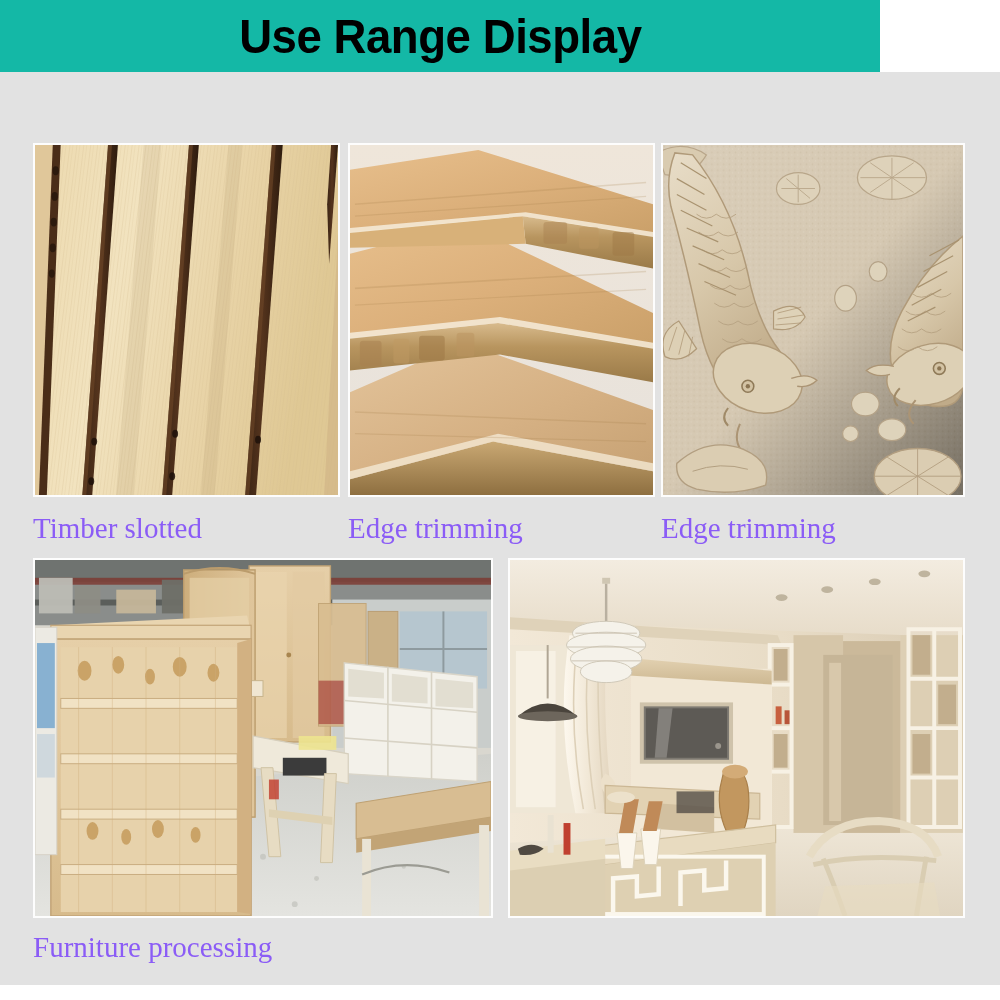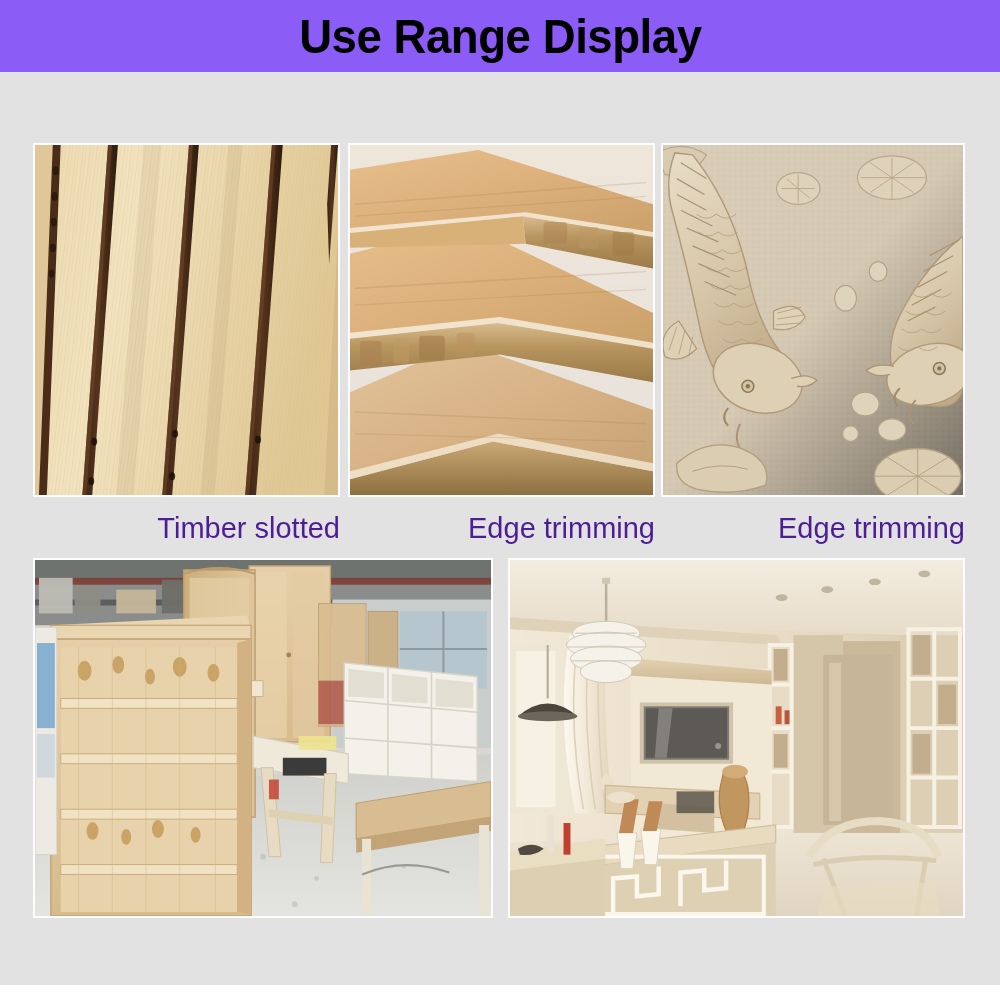--- a/index.html
+++ b/index.html
@@ -16,23 +16,23 @@
     position: relative;
     width: 1000px;
     height: 1000px;
     background: #ffffff;
   }
 
   
   .header-band {
     position: absolute;
     left: 0; top: 0;
-    width: 1000px;
+    width: 880px;
     height: 72px;
-    background: #8b5cf6;
+    background: #14b8a6;
     display: flex;
     align-items: center;
     justify-content: center;
   }
   .page-title {
     font-family: "Liberation Sans", sans-serif;
     font-weight: bold;
     font-size: 49px;
     line-height: 52px;
     color: #000000;
@@ -69,25 +69,25 @@
 
   .t1 { left: 33px;  top: 143px; width: 307px; height: 354px; }
   .t2 { left: 348px; top: 143px; width: 307px; height: 354px; }
   .t3 { left: 661px; top: 143px; width: 304px; height: 354px; }
   .t4 { left: 33px;  top: 558px; width: 460px; height: 360px; }
   .t5 { left: 508px; top: 558px; width: 457px; height: 360px; }
 
   
   .caption {
     position: absolute;
-    font-family: Liberation Sans, sans-serif;
+    font-family: Liberation Serif, serif;
     font-size: 29px;
     line-height: 34px;
-    color: #4c1d95;
-    text-align: right;
+    color: #8b5cf6;
+    text-align: left;
     white-space: nowrap;
   }
   .c1 { left: 33px;  top: 511px; width: 307px; }
   .c2 { left: 348px; top: 511px; width: 307px; }
   .c3 { left: 661px; top: 511px; width: 304px; }
   .c4 { left: 33px;  top: 930px; width: 460px; }
   .c5 { left: 508px; top: 930px; width: 457px; }
 </style>
 </head>
 <body>
@@ -518,20 +518,21 @@
 
       <path d="M330 318 Q372 300 418 316" stroke="#9b9b93" stroke-width="2.2" fill="none"></path>
 
       <g>
         <rect x="0" y="68" width="22" height="230" fill="#eceae3" stroke="#d6d2c7"></rect>
         <rect x="2" y="84" width="18" height="86" fill="#6fa3cc" opacity="0.8"></rect>
         <rect x="2" y="176" width="18" height="44" fill="#cfd8dd"></rect>
       </g>
     </svg>
   </div>
+  <div class="caption c4">Furniture processing</div>
 
   <div class="tile t5">
     <svg viewBox="0 0 457 360" preserveAspectRatio="none">
       <defs>
         <linearGradient id="ceil5" x1="0" y1="0" x2="0" y2="1">
           <stop offset="0%" stop-color="#f3ece0"></stop>
           <stop offset="100%" stop-color="#e7dcc9"></stop>
         </linearGradient>
         <linearGradient id="wall5" x1="0" y1="0" x2="1" y2="0">
           <stop offset="0%" stop-color="#f2e8d7"></stop>

